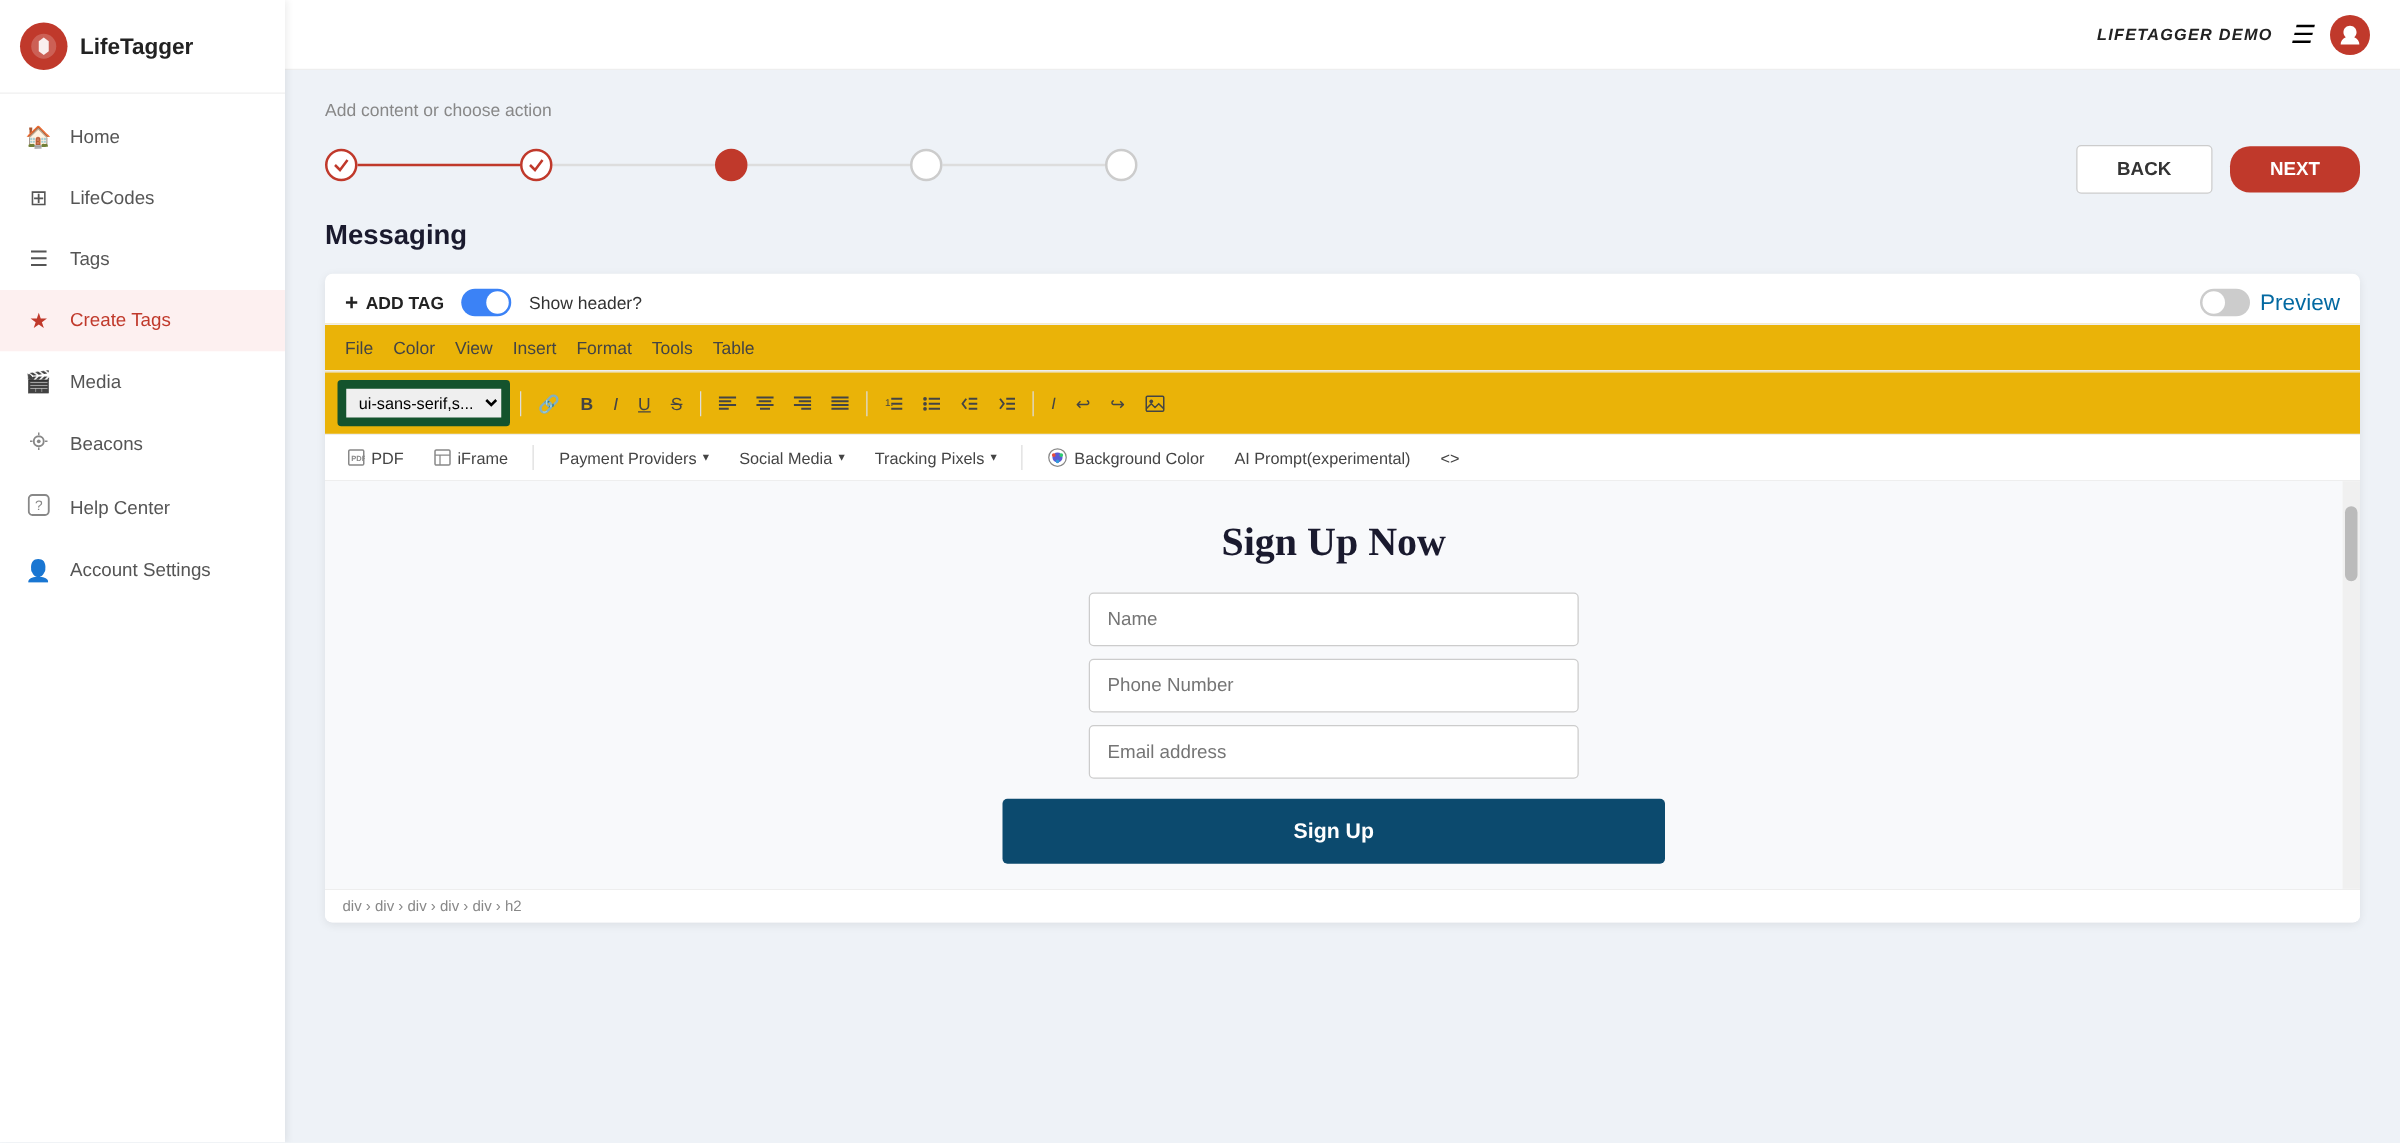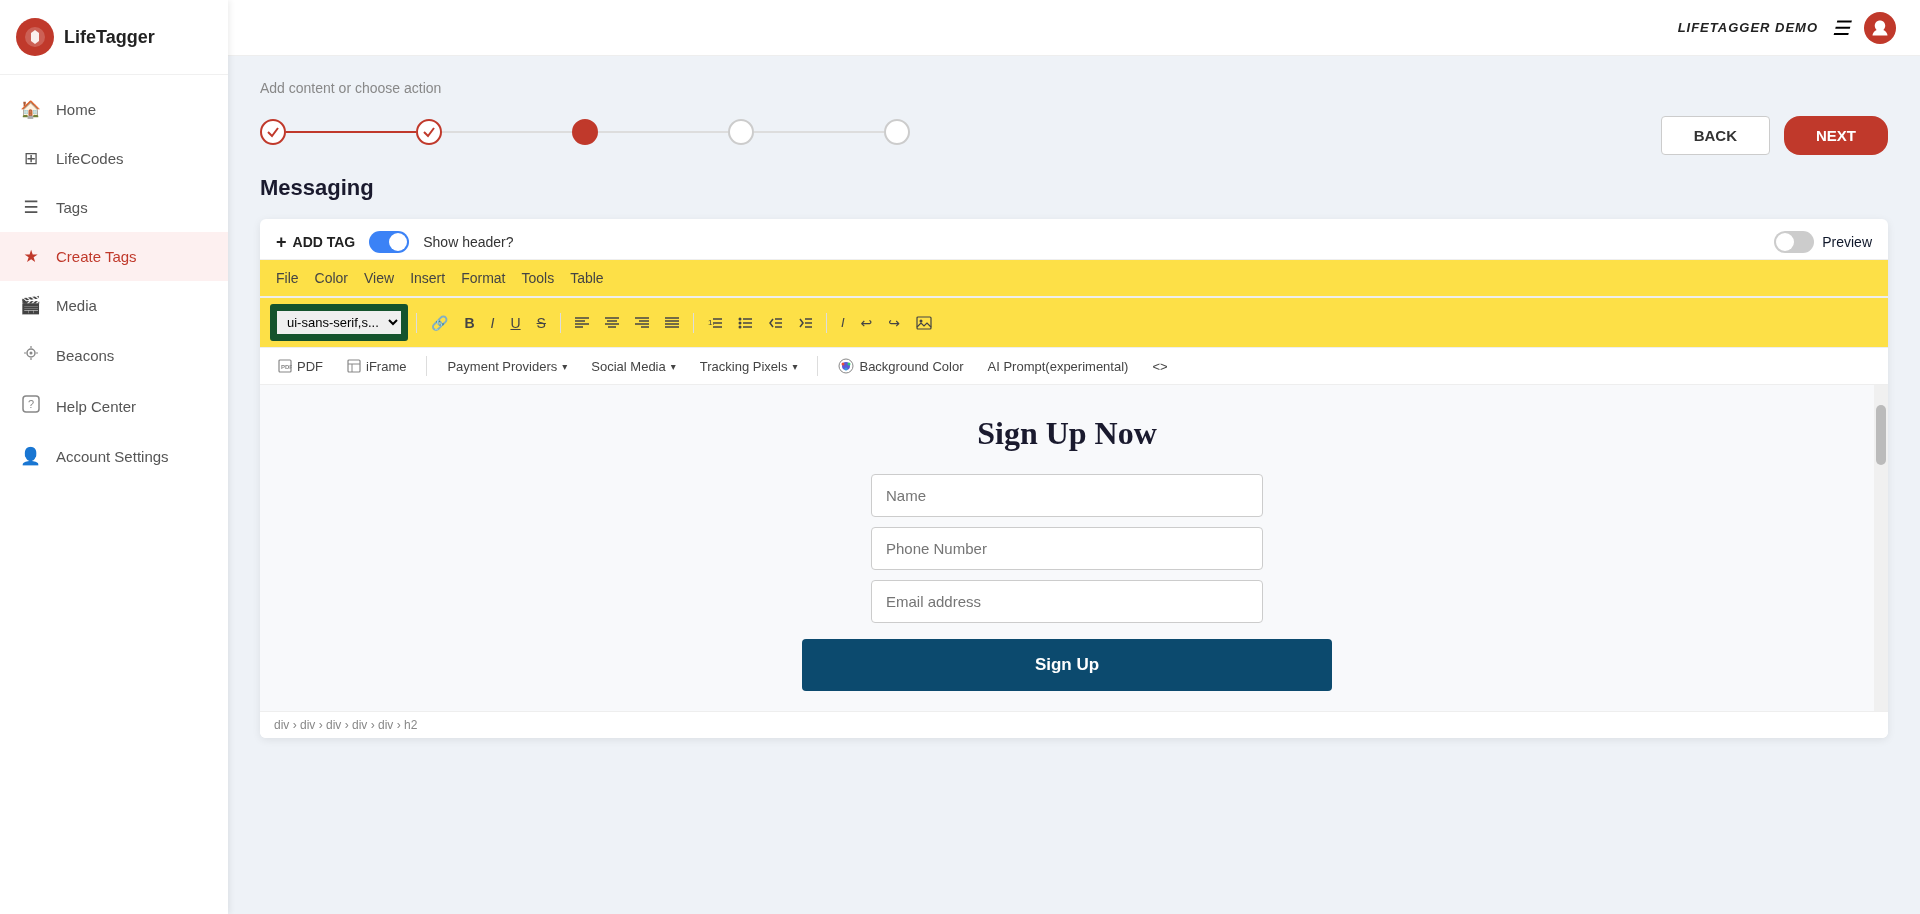--- a/index.html
+++ b/index.html
@@ -98,21 +98,21 @@
     .step-circle.active { background: #c0392b; border-color: #c0392b; color: white; }
     .step-line {
       width: 130px; height: 2px;
       background: #ddd;
       position: relative;
       top: 0;
     }
     .step-line.done { background: #c0392b; }
 
     .action-row {
-      display: flex; justify-content: flex-end;
+      display: flex; align-items: center; justify-content: flex-end;
       gap: 14px;
       margin-bottom: 10px;
     }
     .btn-back {
       background: #fff; color: #333; border: 1px solid #ccc;
       padding: 10px 32px; font-size: 15px; font-weight: 600; cursor: pointer;
       border-radius: 4px;
     }
     .btn-next {
       background: #c0392b; color: #fff; border: none;
@@ -167,25 +167,25 @@
       position: relative;
       cursor: pointer;
     }
     .preview-toggle-knob {
       width: 18px; height: 18px;
       background: white;
       border-radius: 50%;
       position: absolute;
       top: 2px; left: 2px;
     }
-    .preview-label { font-size: 14px; color: #0f172a; }
+    .preview-label { font-size: 18px; color: #0369a1; }
 
     
     .editor-toolbar {
-      background: #fde047;
+      background: #eab308;
       border-top: 1px solid #eee;
       border-bottom: 1px solid #eee;
       padding: 6px 10px;
       display: flex; align-items: center; gap: 4px; flex-wrap: wrap;
     }
     .toolbar-btn {
       background: none; border: none; cursor: pointer;
       padding: 4px 6px; border-radius: 3px; font-size: 14px; color: #444;
       display: flex; align-items: center; gap: 3px;
     }

